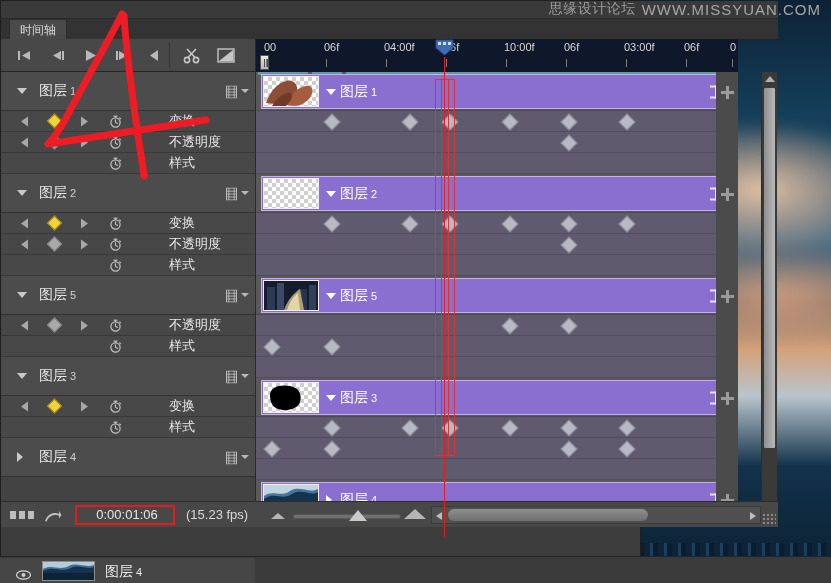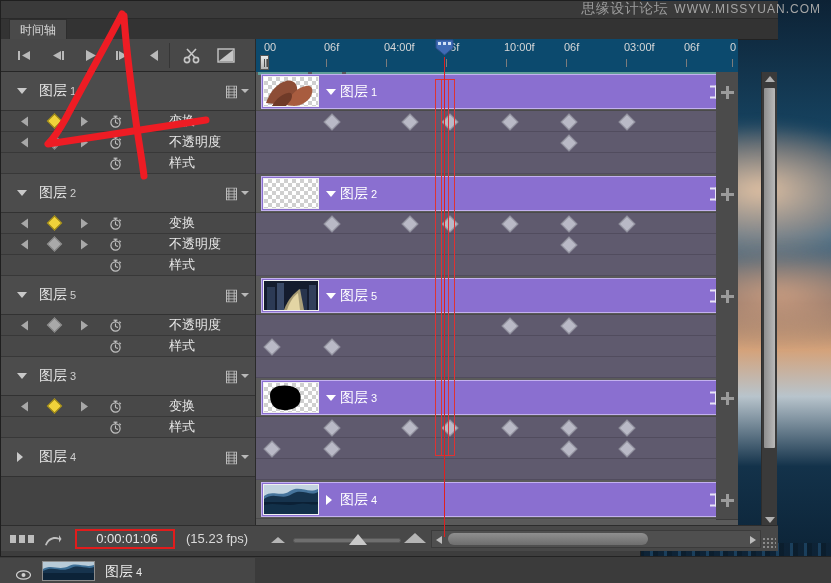--- a/index.html
+++ b/index.html
@@ -33,21 +33,21 @@
   .tab{position:absolute;left:8px;top:0px;height:20px;padding:0 10px;background:#4a4a4a;
        color:#d6d6d6;font-size:12px;line-height:20px;border:1px solid #2d2d2d;border-bottom:none;box-sizing:border-box;}
 
   
   .toolbar{position:absolute;left:0;top:38px;width:255px;height:33px;background:#484848;border-bottom:1px solid #262626;border-right:1px solid #2a2a2a;box-sizing:border-box;}
   .tbtn{position:absolute;top:7px;width:26px;height:19px;cursor:pointer;}
   .tb-sep{position:absolute;left:168px;top:4px;width:1px;height:25px;background:#363636;}
   .ico{position:absolute;left:0;top:0;width:26px;height:19px;}
 
   
-  .ruler{position:absolute;left:255px;top:38px;width:482px;height:33px;background:#0c4a6e;border-bottom:1px solid #2a2a2a;overflow:hidden;}
+  .ruler{position:absolute;left:255px;top:38px;width:482px;height:33px;background:#0f172a;border-bottom:1px solid #2a2a2a;overflow:hidden;}
   .rtick{position:absolute;top:20px;width:1px;height:8px;background:#7c7c7c;}
   .rlab{position:absolute;top:2px;font-size:11px;color:#d8d8d8;white-space:nowrap;}
   .wahandle{position:absolute;left:4px;top:16px;width:9px;height:15px;background:linear-gradient(#e9e9e9,#b5b5b5);border:1px solid #555;box-sizing:border-box;}
   .wahandle::after{content:"";position:absolute;left:3px;top:3px;width:2px;height:8px;border-left:1px solid #4a4a4a;border-right:1px solid #4a4a4a;}
 
   
   .leftcol{position:absolute;left:0;top:71px;width:255px;height:455px;background:#434343;border-right:1px solid #2a2a2a;box-sizing:border-box;overflow:hidden;}
   .lrow{position:relative;height:21px;border-bottom:1px solid #383838;box-sizing:border-box;}
   .lrow.header{height:39px;background:#4c4c4c;border-bottom:1px solid #323232;}
   .lrow.prop{background:#484848;}
@@ -99,21 +99,21 @@
   .kfbox{position:absolute;width:1px;border:1px solid #d33;z-index:39;}
 
   
   .vsb{position:absolute;left:760px;top:71px;width:16px;height:455px;background:#3a3a3a;border-left:1px solid #2d2d2d;box-sizing:border-box;}
   .vsb .up,.vsb .dn{position:absolute;left:3px;width:0;height:0;}
   .vsb .up{top:4px;border-left:5px solid transparent;border-right:5px solid transparent;border-bottom:6px solid #b0b0b0;}
   .vsb .dn{bottom:4px;border-left:5px solid transparent;border-right:5px solid transparent;border-top:6px solid #b0b0b0;}
   .vsb .thumbv{position:absolute;left:2px;top:16px;width:11px;height:360px;background:linear-gradient(90deg,#8e8e8e,#b9b9b9);border-radius:1px;cursor:pointer;}
 
   
-  .statusbar{position:absolute;left:0;top:524px;width:777px;height:26px;background:#484848;border-top:1px solid #2d2d2d;box-sizing:border-box;}
+  .statusbar{position:absolute;left:0;top:500px;width:777px;height:26px;background:#484848;border-top:1px solid #2d2d2d;box-sizing:border-box;}
   .sb-grid{position:absolute;left:9px;top:9px;width:24px;height:8px;
        background:linear-gradient(#bdbdbd,#bdbdbd) 0 0/6px 8px no-repeat,
                   linear-gradient(#bdbdbd,#bdbdbd) 9px 0/6px 8px no-repeat,
                   linear-gradient(#bdbdbd,#bdbdbd) 18px 0/6px 8px no-repeat;cursor:pointer;}
   .sb-arrow{position:absolute;left:43px;top:7px;width:18px;height:13px;cursor:pointer;}
   .tcbox{position:absolute;left:74px;top:3px;width:100px;height:20px;border:2px solid #e21c1c;box-sizing:border-box;}
   .tctext{position:absolute;left:0;top:0;width:100px;height:16px;line-height:16px;text-align:center;font-size:13px;color:#e6e6e6;}
   .fps{position:absolute;left:185px;top:5px;font-size:13px;color:#d9d9d9;}
   .zoomsl{position:absolute;left:270px;top:3px;width:155px;height:20px;}
   .zoom-small{position:absolute;left:0;top:8px;width:0;height:0;border-left:7px solid transparent;border-right:7px solid transparent;border-bottom:6px solid #b5b5b5;}
@@ -132,21 +132,21 @@
   .layersStrip{position:absolute;left:0;top:556px;width:831px;height:27px;background:#3b3b3b;border-top:1px solid #232323;}
   .ls-row{position:absolute;left:0;top:1px;width:255px;height:26px;background:#464646;border-bottom:1px solid #2e2e2e;box-sizing:border-box;}
   .ls-eye{position:absolute;left:16px;top:8px;width:15px;height:10px;cursor:pointer;}
   .ls-thumb{position:absolute;left:42px;top:3px;width:53px;height:20px;border:1px solid #8c8c8c;box-sizing:border-box;overflow:hidden;}
   .ls-name{position:absolute;left:105px;top:5px;font-size:14px;color:#e8e8e8;}
   .ls-name .num{font-size:11px;margin-left:3px;}
 
   
   .wm{position:absolute;right:10px;top:2px;height:14px;display:flex;align-items:center;gap:6px;z-index:60;}
   .wm span{font-size:14px;color:#9b9b9b;letter-spacing:.5px;}
-  .wm .en{font-size:12px;color:#a5a5a5;letter-spacing:1px;}
+  .wm .en{font-size:15px;color:#a5a5a5;letter-spacing:1px;}
 
   
   .annot{position:absolute;left:0;top:0;width:831px;height:583px;pointer-events:none;z-index:70;}
 </style>
 </head>
 <body>
 
 <div id="root">
 
   <div class="bgphoto">

